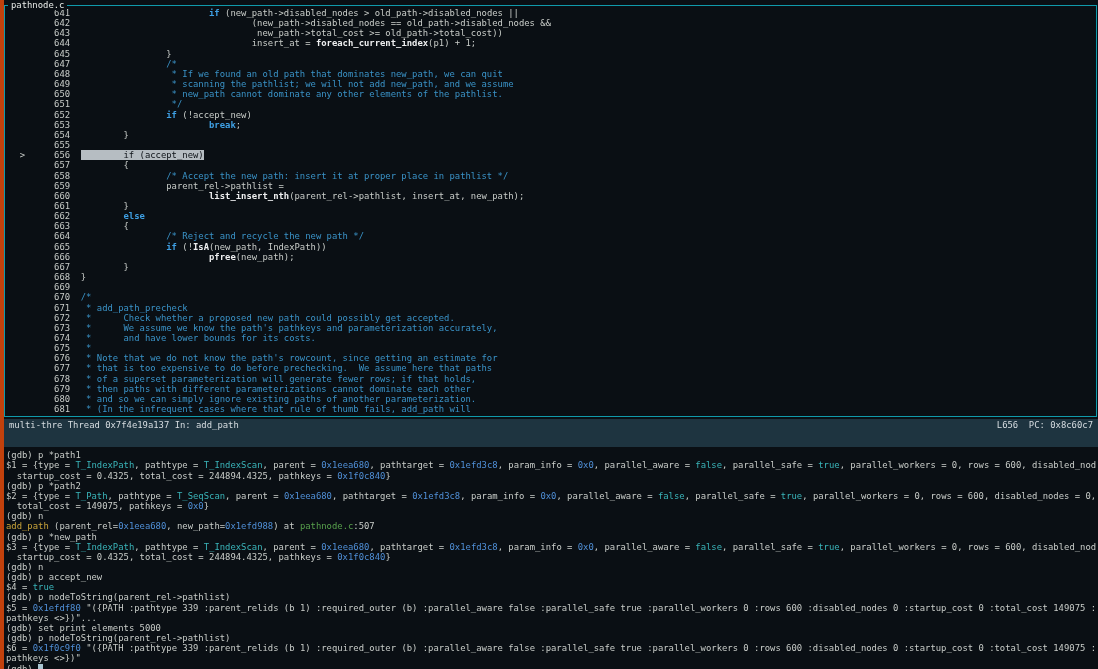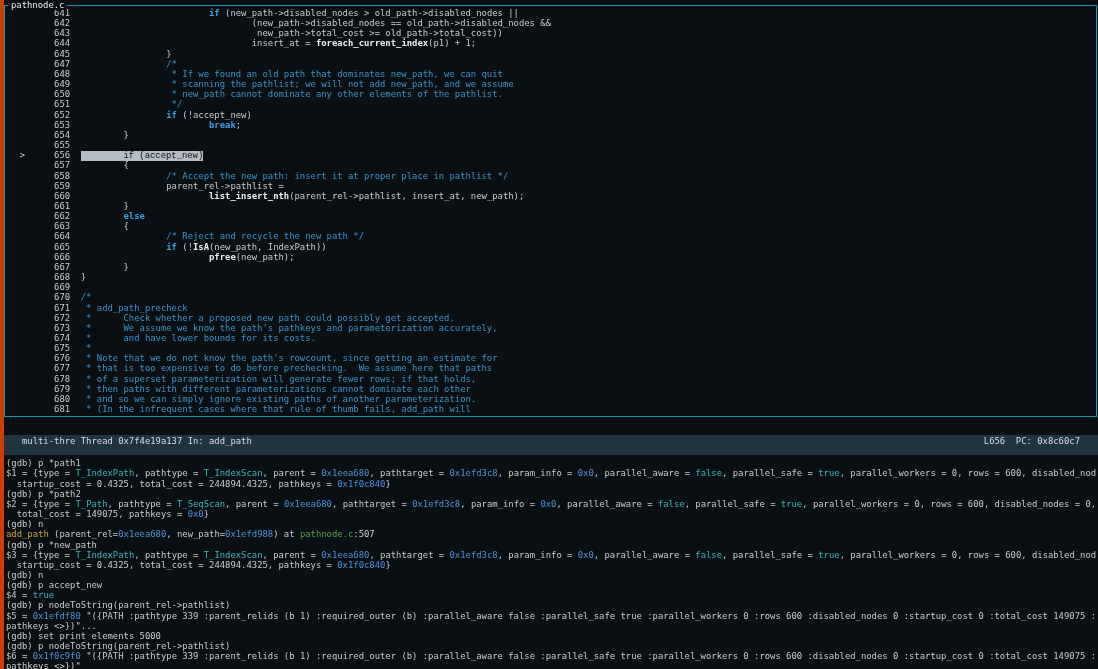--- a/index.html
+++ b/index.html
@@ -11,22 +11,22 @@
     color:#c9cdc9;
   }
   .screen { width:1098px; height:669px; background:#0a0f14; border-left:4px solid #c2410c; display:flex; flex-direction:column; }
   .src-window { margin:5px 1px 0 0; border:1px solid #109aab; position:relative; padding:2px 0 2px 4px; background:#0a0f14; }
   .src-title { position:absolute; top:-6px; left:3px; background:#0a0f14; padding:0 3px; color:#e8ebe8; }
   .sline { height:10.16px; white-space:pre; }
   .lnum { color:#c9cdc9;padding-left:13px; }
   .kw  { color:#3fa0e4; font-weight:bold; }
   .cmt { color:#3a93c8; }
   .fnb { color:#eeeff0; font-weight:bold; }
-  .hl  { background:#b6bdc2; color:#0c1116;font-family:Liberation Mono, monospace; }
-  .status-bar { height:20px; line-height:12px; margin-top:18px; background:#1e3440; color:#d7dde1; display:flex; justify-content:space-between; padding:0 18px; white-space:pre; }
+  .hl  { background:#b6bdc2; color:#0c1116; }
+  .status-bar { height:28px; line-height:12px; margin-top:2px; background:#1e3440; color:#d7dde1; display:flex; justify-content:space-between; padding:0 5px; white-space:pre; }
   .gdb { flex:1; padding:3px 12px 0 2px; overflow:hidden; }
   .gline { height:10.16px; white-space:pre; }
   .p    { color:#c9cdc9; }
   .addr { color:#5090d8; }
   .cy   { color:#3ab5ba; }
   .fny  { color:#c9a43a; }
   .fil  { color:#57a04c; }
   .cur  { background:#a9c4d0; color:#a9c4d0; }
 </style>
 </head>

